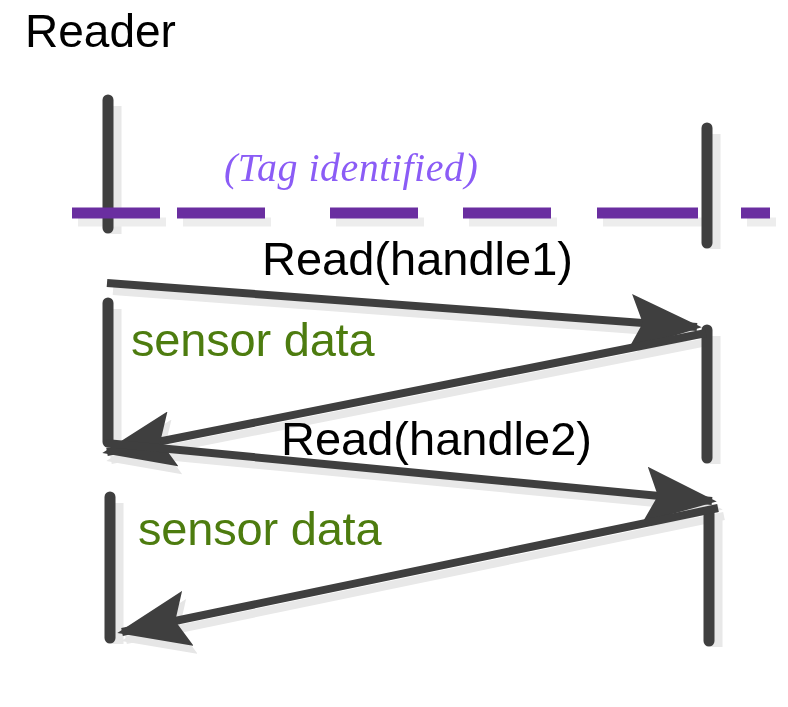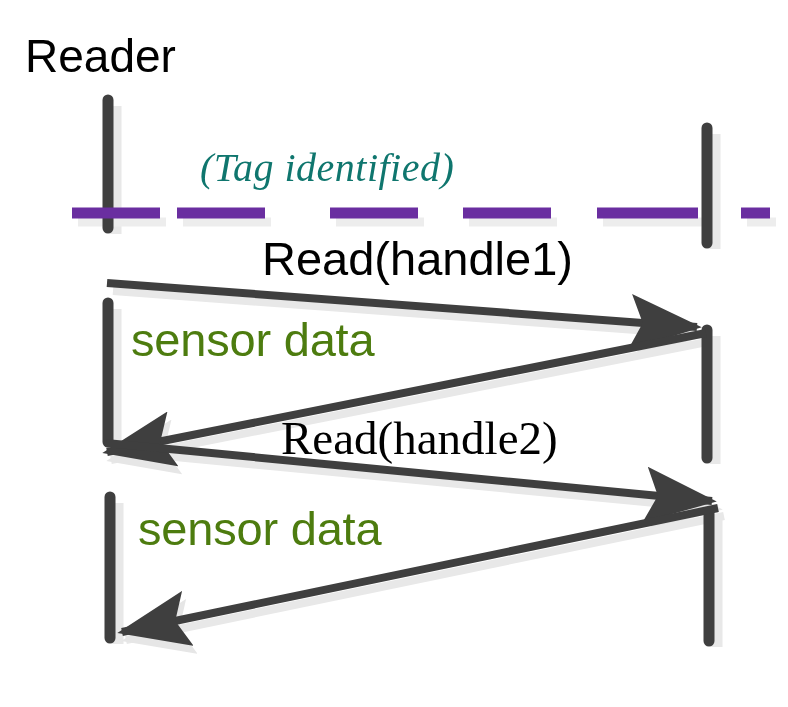--- a/index.html
+++ b/index.html
@@ -26,51 +26,51 @@
   }
   .actor-label {
     position: absolute;
     font-family: "Liberation Sans", sans-serif;
     font-size: 46px;
     font-weight: 400;
     color: #000000;
     white-space: nowrap;
     line-height: 1;
   }
-  #actor-label-reader { left: 25px; top: 33px; }
+  #actor-label-reader { left: 25px; top: 8px; }
   #actor-label-tag    { left: 637px; top: 22px; }
 
   .msg-label {
     position: absolute;
     font-family: "Liberation Sans", sans-serif;
     font-size: 47px;
     font-weight: 400;
     white-space: nowrap;
     line-height: 1;
     color: #000000;
   }
   .msg-label.request { color: #000000; }
   .msg-label.response {
     color: #4d7c0f;
     letter-spacing: -0.2px;
     text-align: right;
   }
   #msg-read-handle1  { left: 262px; top: 235px; }
   #msg-sensor-data-1 { left: 131px; top: 316px; }
-  #msg-read-handle2  { left: 281px; top: 415px; font-family: Liberation Serif, serif; }
+  #msg-read-handle2  { left: 281px; top: 415px; }
   #msg-sensor-data-2 { left: 138px; top: 505px; }
 
   #note-tag-identified {
     position: absolute;
-    left: 200px;
+    left: 224px;
     top: 148px;
     font-family: "Liberation Serif", "Liberation Sans", serif;
     font-style: italic;
     font-size: 40px;
-    color: #0f766e;
+    color: #8b5cf6;
     white-space: nowrap;
     line-height: 1;
     letter-spacing: 0.5px;
   }
 </style>
 </head>
 <body>
 
 <div id="stage">
 

